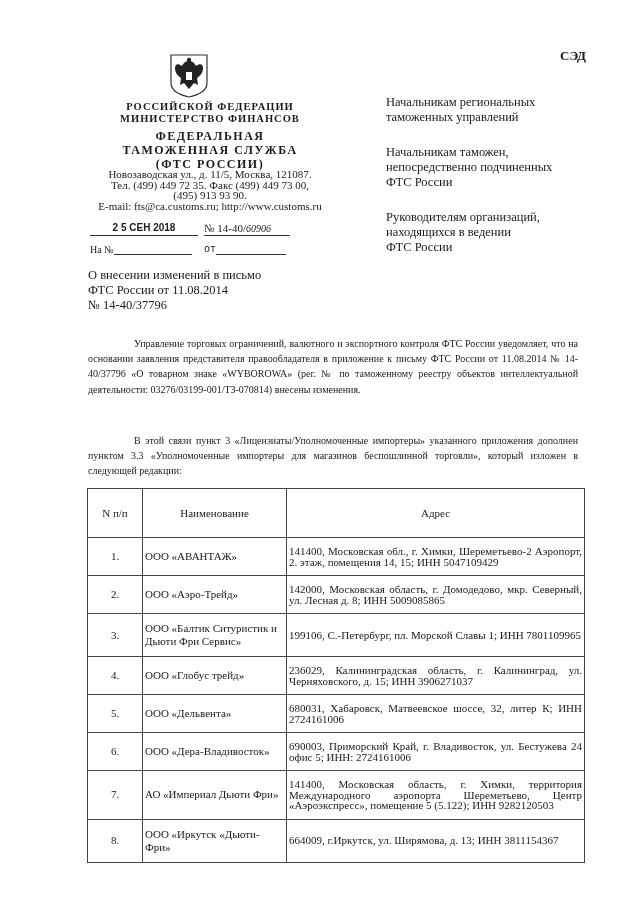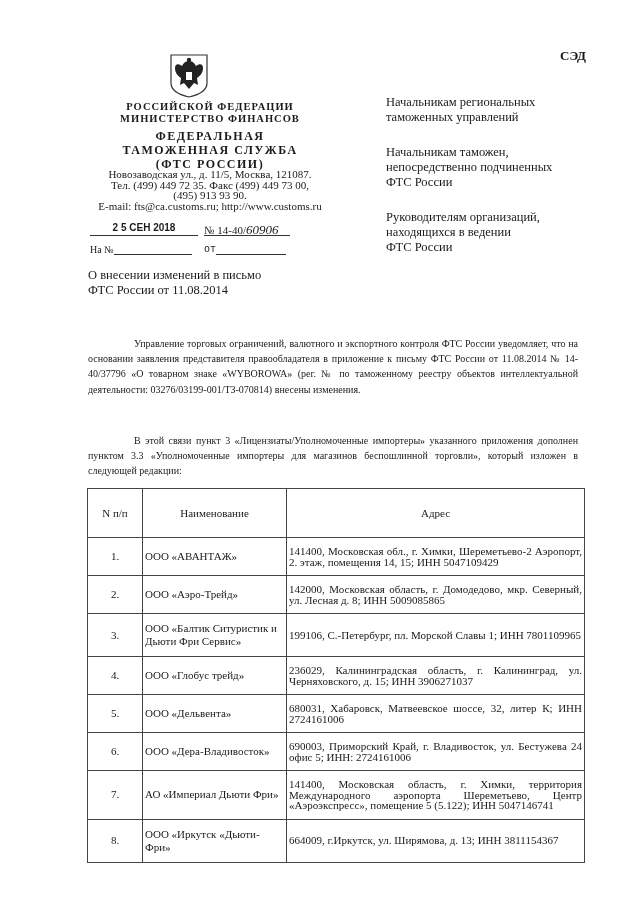--- a/index.html
+++ b/index.html
@@ -7,21 +7,21 @@
          font-family:"Liberation Serif","DejaVu Serif",serif; color:#1a1a1a; }
   .abs { position:absolute; }
   .emblem { left:168px; top:53px; width:42px; height:46px; }
   .hdr-left { left:80px; width:260px; text-align:center; }
   .ministry { top:101px; font-size:10.5px; font-weight:bold; letter-spacing:1px; line-height:12px; }
   .service { top:129px; font-size:12px; font-weight:bold; letter-spacing:1.5px; line-height:14px; }
   .addr { top:169px; font-size:11px; line-height:10.5px; }
   .date-line { left:90px; top:222px; width:108px; border-bottom:1px solid #333; text-align:center;
                font-family:"Liberation Sans",sans-serif; font-size:10px; font-weight:bold; height:13px; }
   .num-line { left:204px; top:222px; width:86px; border-bottom:1px solid #333; font-size:11px; height:13px; white-space:nowrap; }
-  .num-line .hand { font-style:italic; font-size:13px; }
+  .num-line .hand { font-style:italic; font-size:10px; }
   .na-line { left:90px; top:244px; width:108px; font-size:10px; height:12px; white-space:nowrap; }
   .na-line .u { display:inline-block; width:78px; border-bottom:1px solid #333; height:10px; vertical-align:bottom; }
   .ot-line { left:204px; top:244px; width:86px; font-size:10px; height:12px; white-space:nowrap;font-family:Liberation Mono, monospace; }
   .ot-line .u { display:inline-block; width:70px; border-bottom:1px solid #333; height:10px; vertical-align:bottom; }
   .sed { left:560px; top:48px; font-size:13px; font-weight:bold; }
   .recip { left:386px; width:240px; font-size:12.5px; line-height:15px; }
   .r1 { top:95px; } .r2 { top:145px; } .r3 { top:210px; }
   .subject { left:88px; top:268px; font-size:12.5px; line-height:15px; width:260px; }
   .para { left:88px; width:490px; font-size:10px; line-height:15.2px; text-align:justify; }
   .p1 { top:336px; } .p2 { top:433px; }
@@ -86,20 +86,21 @@
 </div>
 <div class="abs recip r3">
   <div>Руководителям организаций,</div>
   <div>находящихся в ведении</div>
   <div>ФТС России</div>
 </div>
 
 <div class="abs subject">
   <div>О внесении изменений в письмо</div>
   <div>ФТС России от 11.08.2014</div>
+  <div>№ 14-40/37796</div>
 </div>
 
 <div class="abs para p1"><span class="indent"></span><span>Управление торговых ограничений, валютного и экспортного контроля ФТС России уведомляет, что на основании заявления представителя правообладателя в приложение к письму ФТС России от 11.08.2014 № 14-40/37796 «О товарном знаке «WYBOROWA» (рег. № по таможенному реестру объектов интеллектуальной деятельности: 03276/03199-001/ТЗ-070814) внесены изменения.</span></div>
 <div class="abs para p2"><span class="indent"></span><span>В этой связи пункт 3 «Лицензиаты/Уполномоченные импортеры» указанного приложения дополнен пунктом 3.3 «Уполномоченные импортеры для магазинов беспошлинной торговли», который изложен в следующей редакции:</span></div>
 
 <table class="reg">
   <thead>
     <tr>
       <th>N п/п</th>
       <th>Наименование</th>
@@ -133,21 +134,21 @@
       <td class="addr">680031, Хабаровск, Матвеевское шоссе, 32, литер К; ИНН 2724161006</td>
     </tr>
     <tr style="height:28px">
       <td class="n">6.</td>
       <td class="name">ООО «Дера-Владивосток»</td>
       <td class="addr">690003, Приморский Край, г. Владивосток, ул. Бестужева 24 офис 5; ИНН: 2724161006</td>
     </tr>
     <tr style="height:46px">
       <td class="n">7.</td>
       <td class="name">АО «Империал Дьюти Фри»</td>
-      <td class="addr">141400, Московская область, г. Химки, территория Международного аэропорта Шереметьево, Центр «Аэроэкспресс», помещение 5 (5.122); ИНН 5047146741</td>
+      <td class="addr">141400, Московская область, г. Химки, территория Международного аэропорта Шереметьево, Центр «Аэроэкспресс», помещение 5 (5.122); ИНН 9282120503</td>
     </tr>
     <tr style="height:28px">
       <td class="n">8.</td>
       <td class="name">ООО «Иркутск «Дьюти-Фри»</td>
       <td class="addr">664009, г.Иркутск, ул. Ширямова, д. 13; ИНН 3811154367</td>
     </tr>
   </tbody>
 </table>
 
 </body></html>

